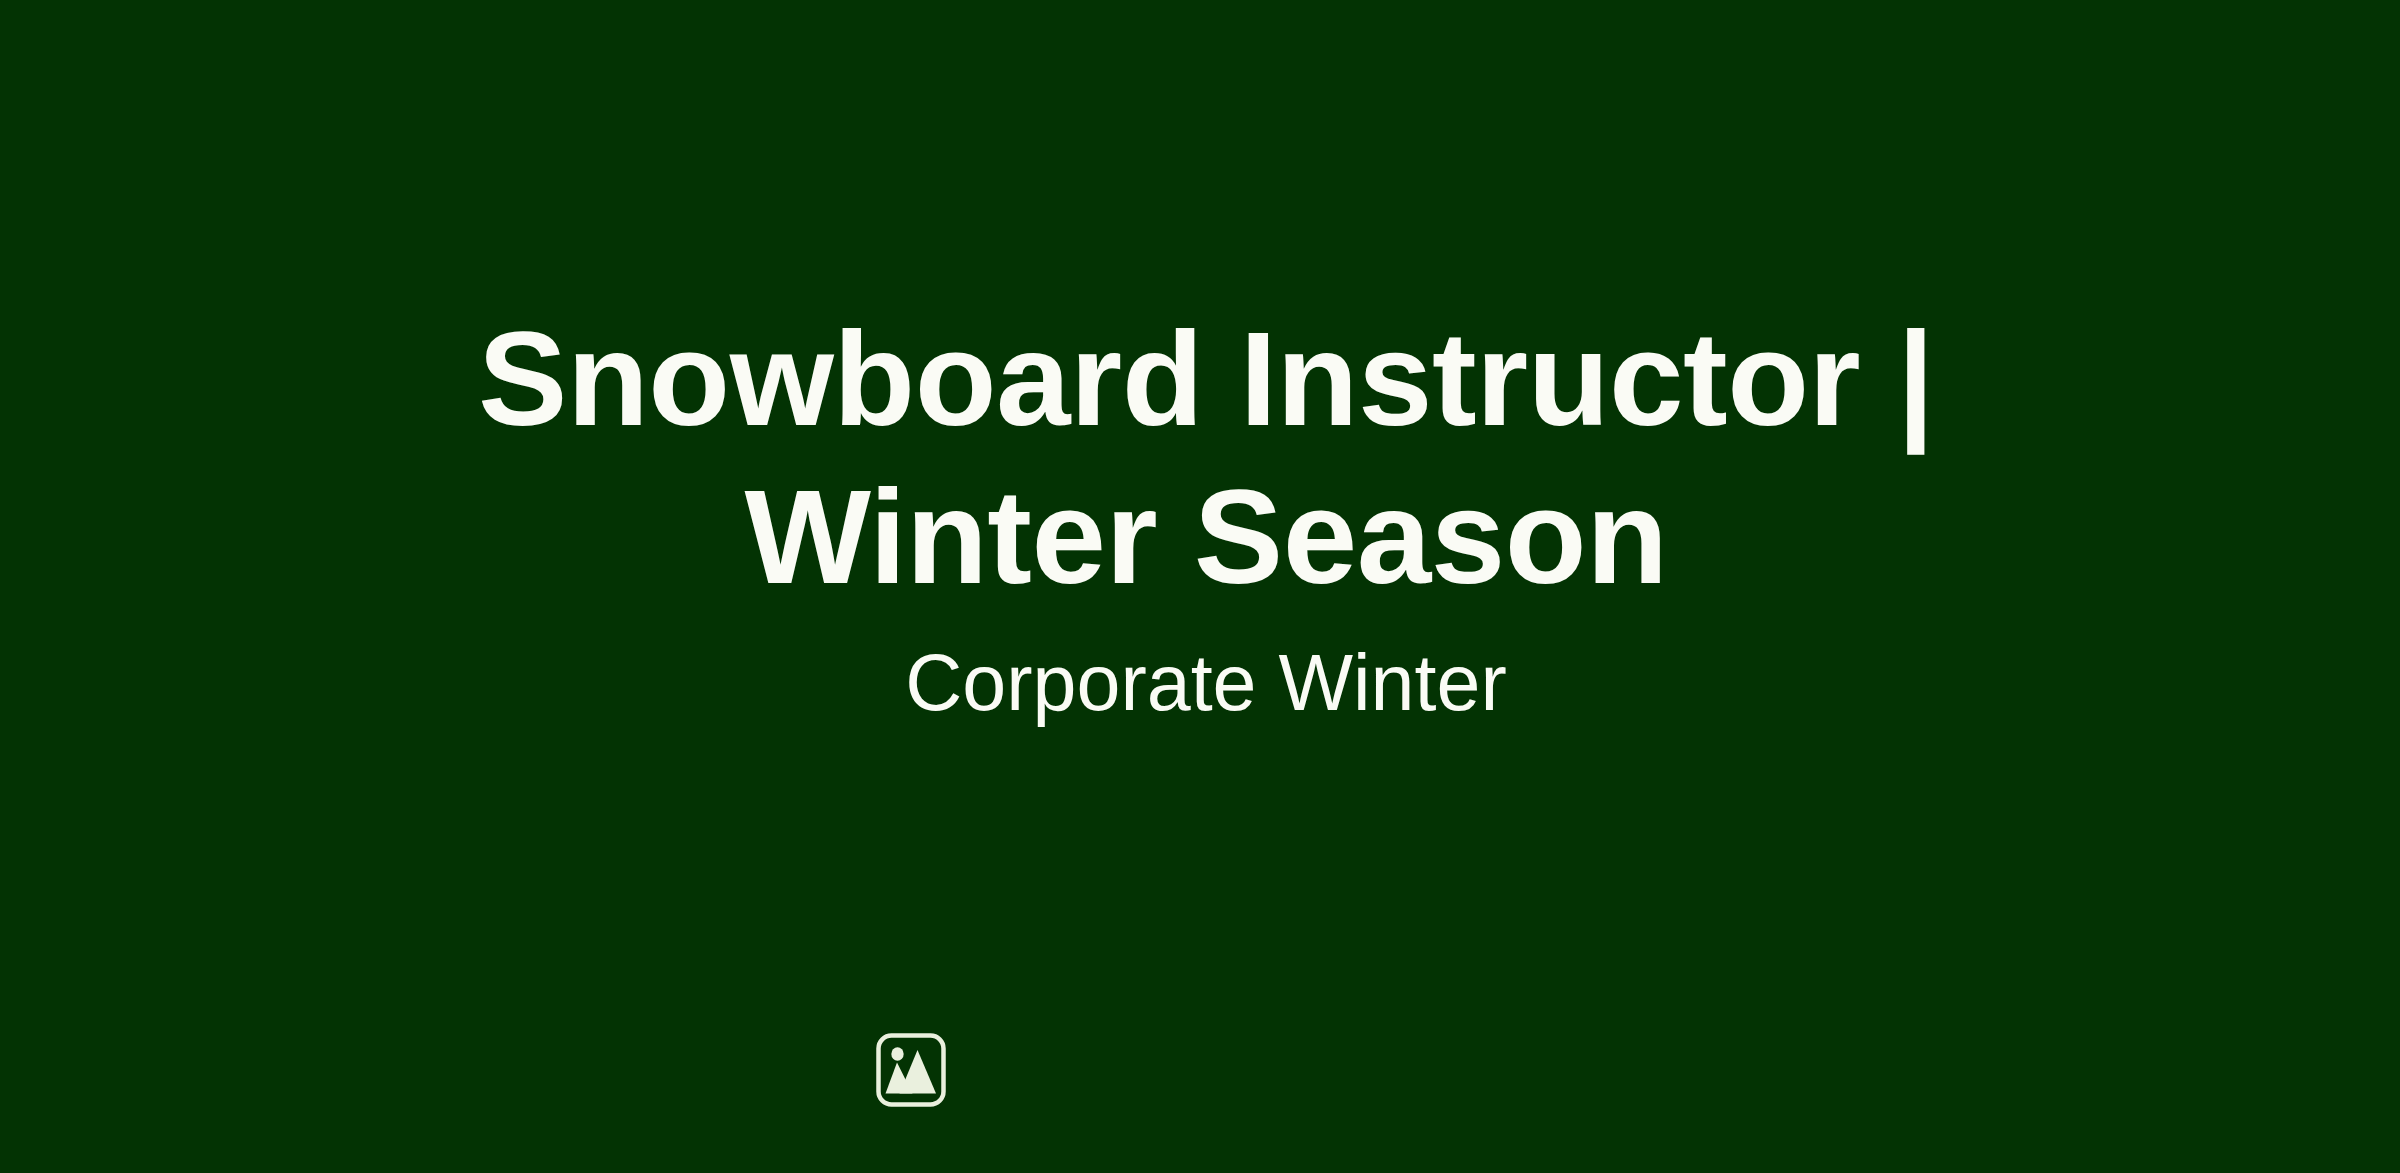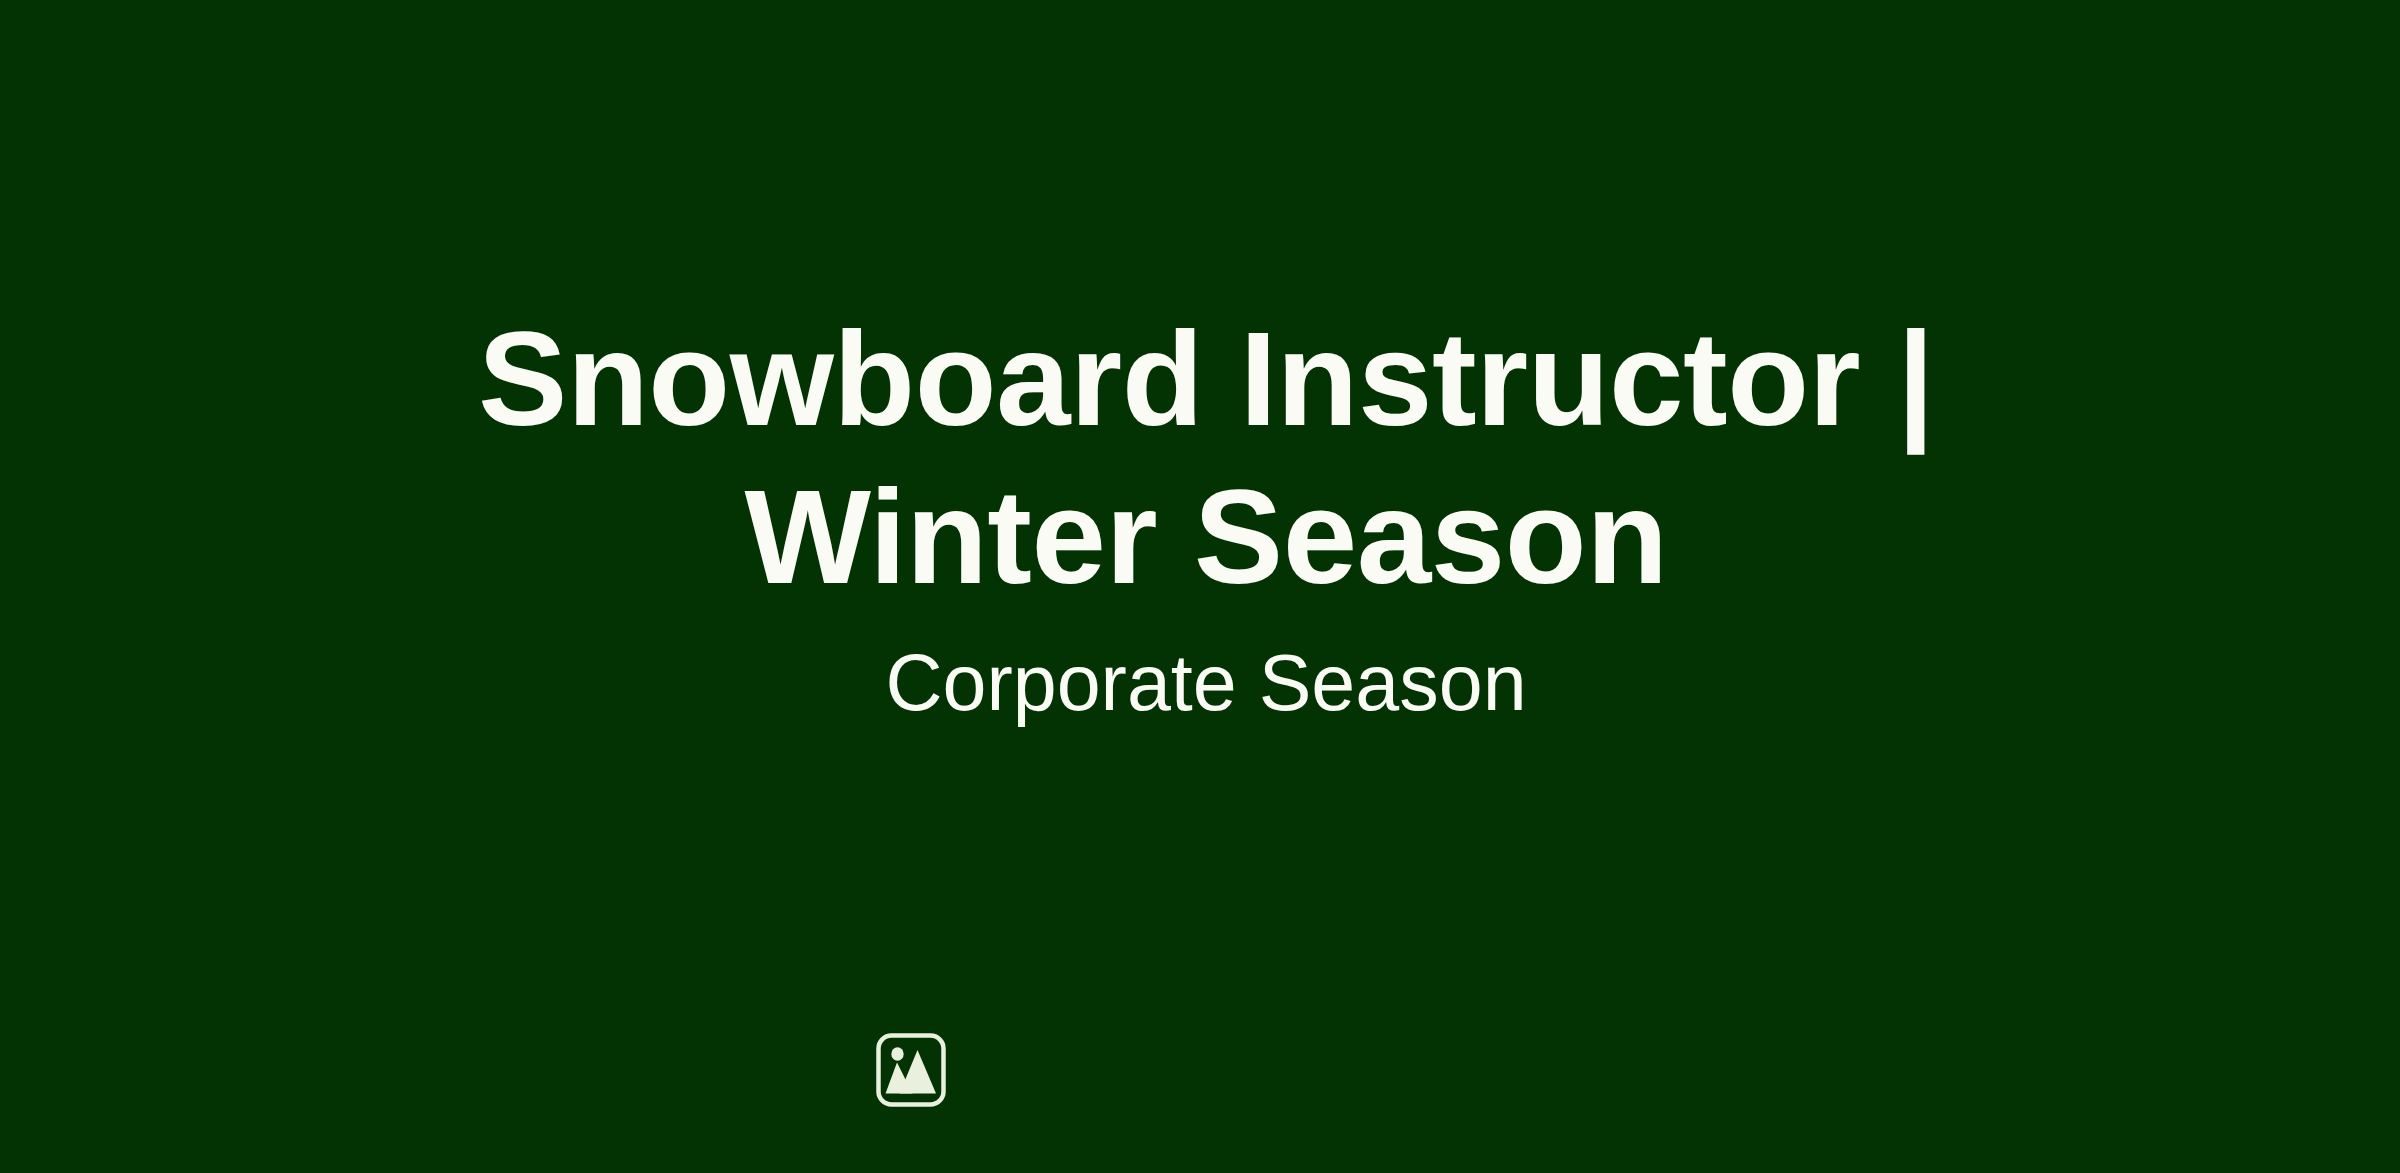--- a/index.html
+++ b/index.html
@@ -75,21 +75,21 @@
 </style>
 </head>
 <body>
 
 <div class="slide">
 
   <div class="text-block">
 
     <h1 class="title">Snowboard Instructor | Winter Season</h1>
 
-    <h2 class="subtitle">Corporate Season</h2>
+    <h2 class="subtitle">Corporate Winter</h2>
 
   </div>
 
   <div class="icon-row">
     <span class="image-placeholder-icon">
       <svg viewBox="0 0 74 78" width="74" height="78" xmlns="http://www.w3.org/2000/svg" aria-hidden="true">
 
         <rect x="4.5" y="4.5" width="65" height="69" rx="13" ry="13" fill="none" stroke="#EAF0DE" stroke-width="4.5"></rect>
 
         <ellipse cx="23.5" cy="23" rx="6.2" ry="6.8" fill="#EAF0DE"></ellipse>

